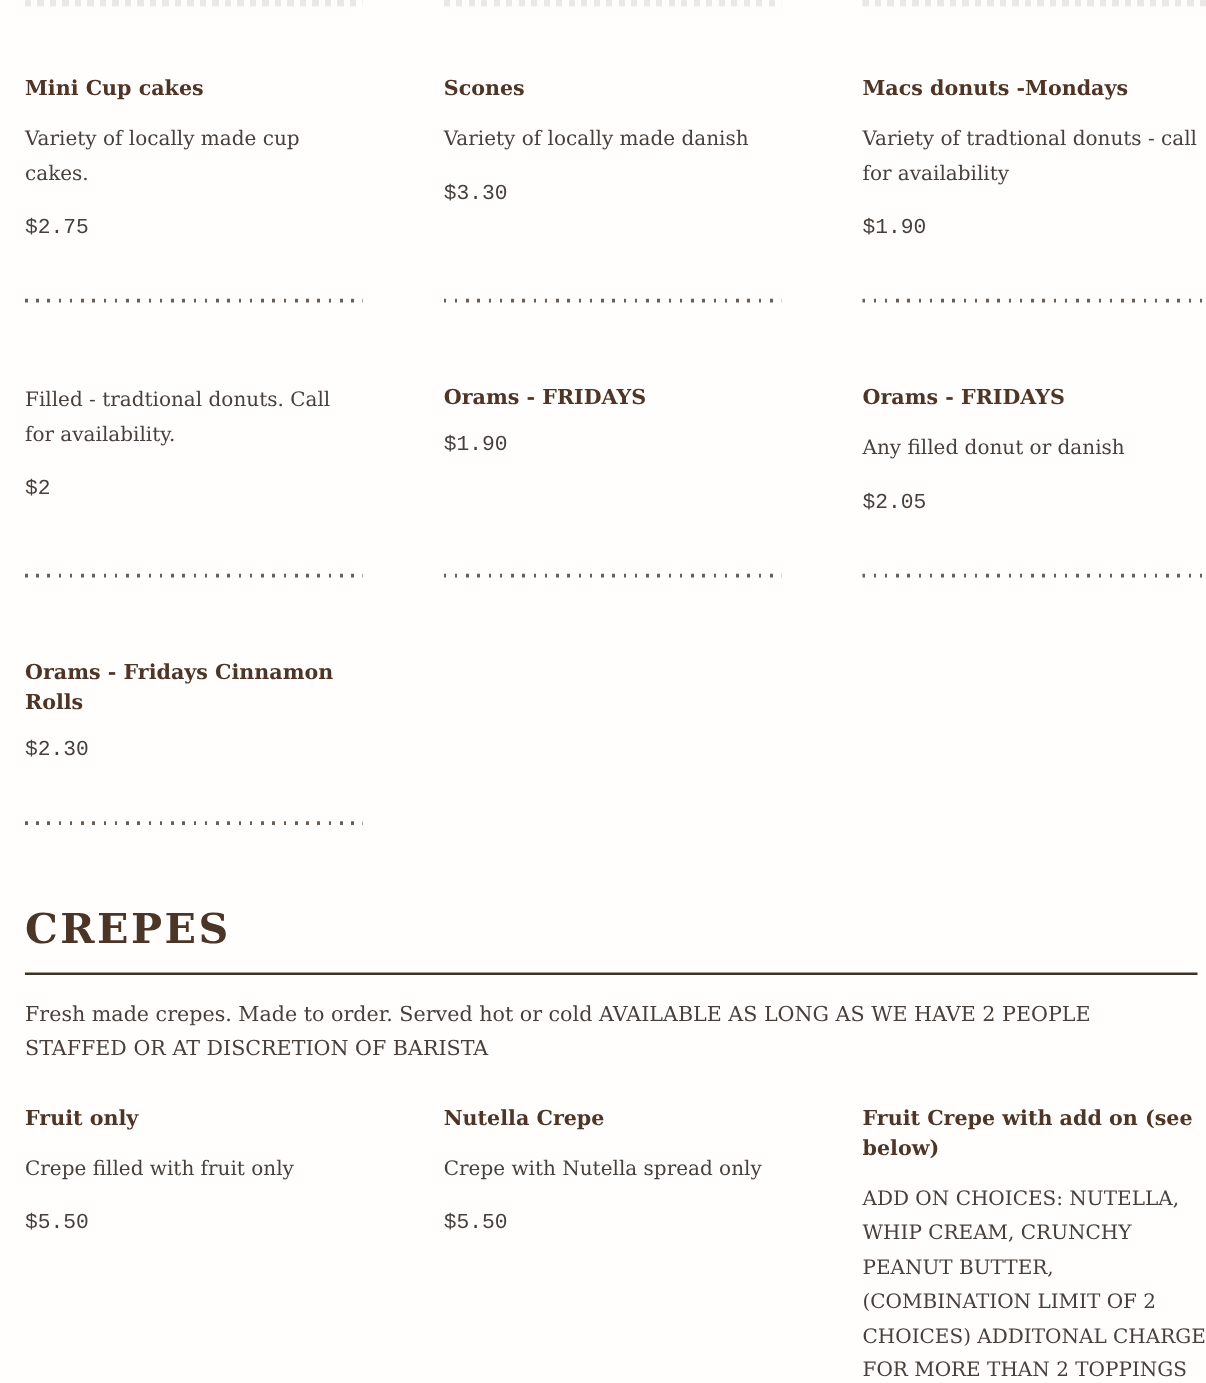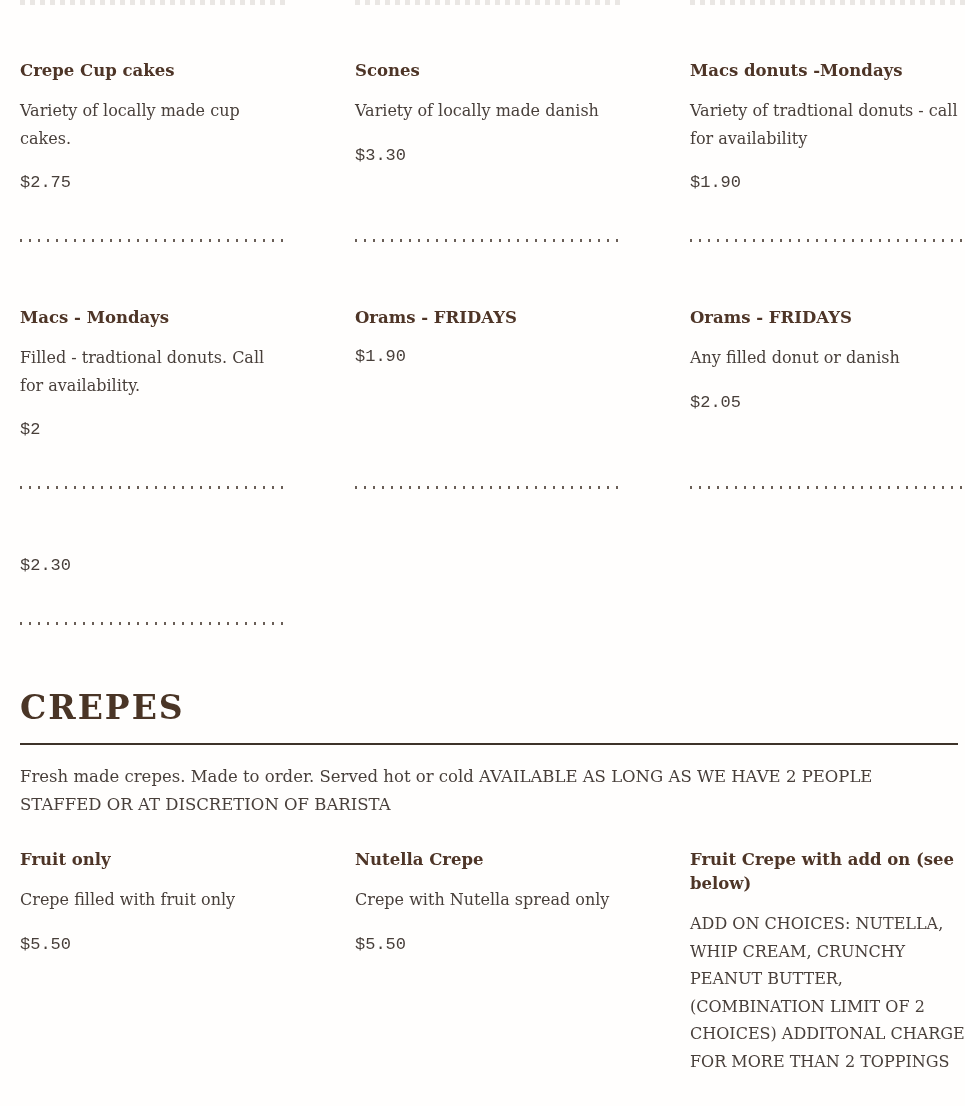--- a/index.html
+++ b/index.html
@@ -87,61 +87,61 @@
 <div class="page">
 
   <div class="grid3 strips">
     <div class="strip"></div>
     <div class="strip"></div>
     <div class="strip"></div>
   </div>
 
   <div class="grid3 menu-row-1">
     <div class="cell">
-      <h3 class="item-title">Crepe Cup cakes</h3>
+      <h3 class="item-title">Mini Cup cakes</h3>
       <p class="item-desc">Variety of locally made cup cakes.</p>
       <p class="item-price">$2.75</p>
       <div class="dotted"></div>
     </div>
     <div class="cell">
       <h3 class="item-title">Scones</h3>
       <p class="item-desc">Variety of locally made danish</p>
       <p class="item-price">$3.30</p>
       <div class="dotted"></div>
     </div>
     <div class="cell">
       <h3 class="item-title">Macs donuts -Mondays</h3>
       <p class="item-desc">Variety of tradtional donuts - call for availability</p>
       <p class="item-price">$1.90</p>
       <div class="dotted"></div>
     </div>
   </div>
 
   <div class="grid3 menu-row-2">
     <div class="cell">
-      <h3 class="item-title">Macs - Mondays</h3>
       <p class="item-desc">Filled - tradtional donuts. Call for availability.</p>
       <p class="item-price">$2</p>
       <div class="dotted"></div>
     </div>
     <div class="cell">
       <h3 class="item-title">Orams - FRIDAYS</h3>
       <p class="item-price">$1.90</p>
       <div class="dotted"></div>
     </div>
     <div class="cell">
       <h3 class="item-title">Orams - FRIDAYS</h3>
       <p class="item-desc">Any filled donut or danish</p>
       <p class="item-price">$2.05</p>
       <div class="dotted"></div>
     </div>
   </div>
 
   <div class="grid3 menu-row-3">
     <div class="cell">
+      <h3 class="item-title">Orams - Fridays Cinnamon Rolls</h3>
       <p class="item-price">$2.30</p>
       <div class="dotted"></div>
     </div>
     <div class="cell"></div>
     <div class="cell"></div>
   </div>
 
   <div class="section-header">
     <h2 class="section-title">CREPES</h2>
   </div>

